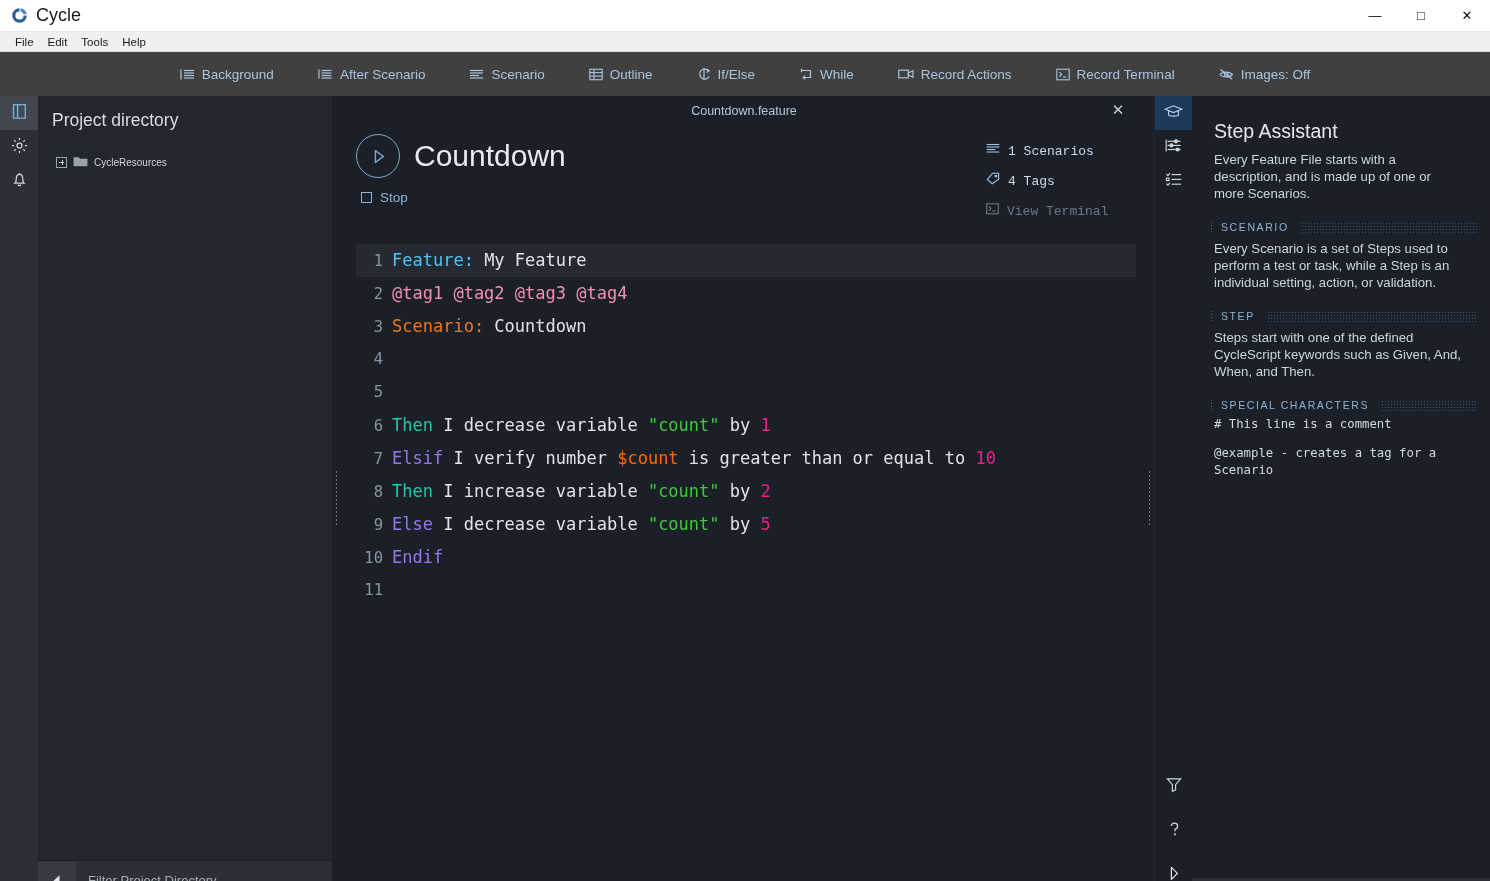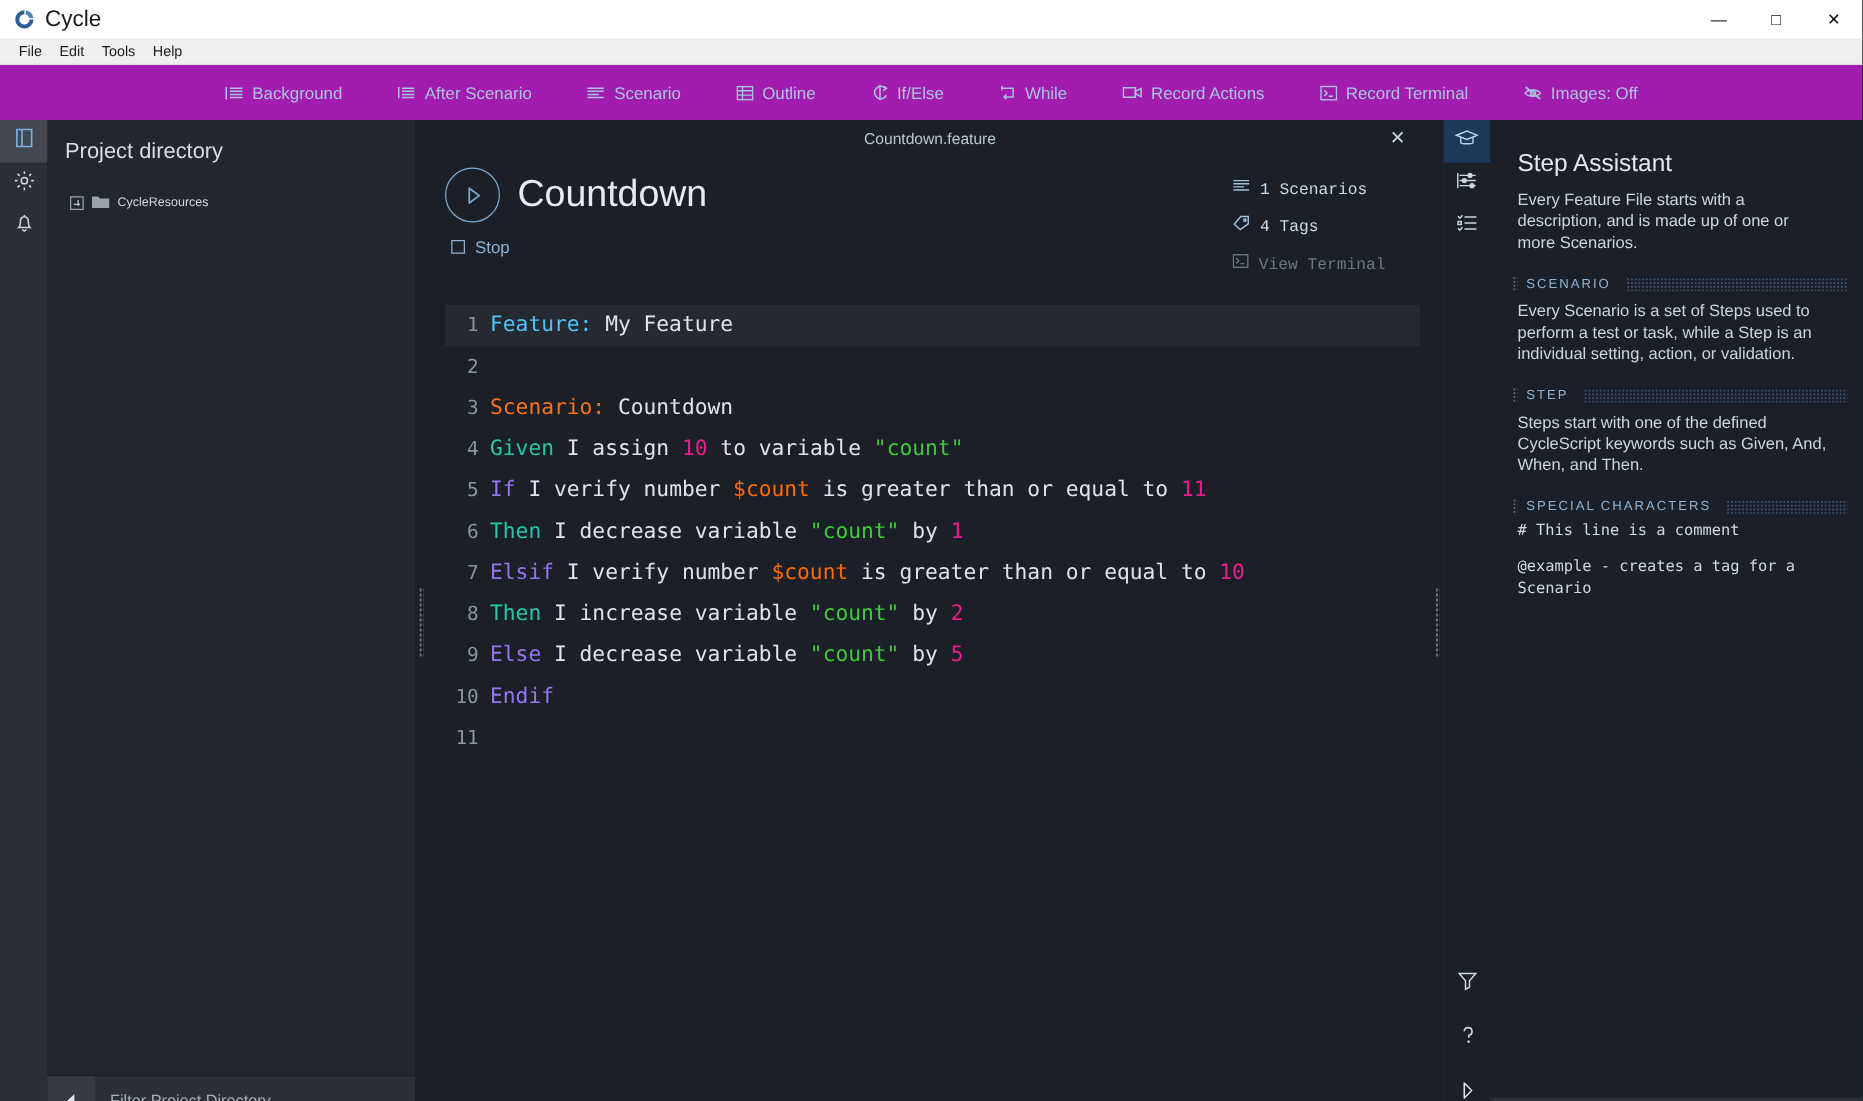--- a/index.html
+++ b/index.html
@@ -27,21 +27,21 @@
   
   .menubar {
     height: 20px; background: #f0f0f0;
     display: flex; align-items: center; padding-left: 8px;
     border-bottom: 1px solid #dcdcdc;
   }
   .menu-item { font-size: 11.5px; color: #1a1a1a; padding: 0 7px; line-height: 20px; }
 
   
   .toolbar {
-    height: 44px; background: #a21caf;
+    height: 44px; background: #404040;
     display: flex; align-items: center; justify-content: center;
     gap: 0px;
   }
   .tool {
     display: flex; align-items: center; gap: 7px;
     color: #a9c4dd; font-size: 13.5px;
     padding: 4px 22px; white-space: nowrap;
   }
   .tool svg { display:block; }
 
@@ -445,32 +445,31 @@
     </div>
 
     <div class="code-area">
 
     <div class="code-line cur">
           <span class="gutter">1</span>
           <span class="code-txt"><span class="k-feature">Feature:</span><span class="k-plain"> My Feature</span></span>
         </div>
         <div class="code-line">
           <span class="gutter">2</span>
+          <span class="code-txt"><span class="k-tag">@tag1 @tag2 @tag3 @tag4</span></span>
         </div>
         <div class="code-line">
           <span class="gutter">3</span>
           <span class="code-txt"><span class="k-scenario">Scenario:</span><span class="k-plain"> Countdown</span></span>
         </div>
         <div class="code-line">
           <span class="gutter">4</span>
-          <span class="code-txt"><span class="k-given">Given</span><span class="k-plain"> I assign </span><span class="k-num">10</span><span class="k-plain"> to variable </span><span class="k-str">"count"</span></span>
         </div>
         <div class="code-line">
           <span class="gutter">5</span>
-          <span class="code-txt"><span class="k-cond">If</span><span class="k-plain"> I verify number </span><span class="k-var">$count</span><span class="k-plain"> is greater than or equal to </span><span class="k-num">11</span></span>
         </div>
         <div class="code-line">
           <span class="gutter">6</span>
           <span class="code-txt"><span class="k-given">Then</span><span class="k-plain"> I decrease variable </span><span class="k-str">"count"</span><span class="k-plain"> by </span><span class="k-num">1</span></span>
         </div>
         <div class="code-line">
           <span class="gutter">7</span>
           <span class="code-txt"><span class="k-cond">Elsif</span><span class="k-plain"> I verify number </span><span class="k-var">$count</span><span class="k-plain"> is greater than or equal to </span><span class="k-num">10</span></span>
         </div>
         <div class="code-line">

